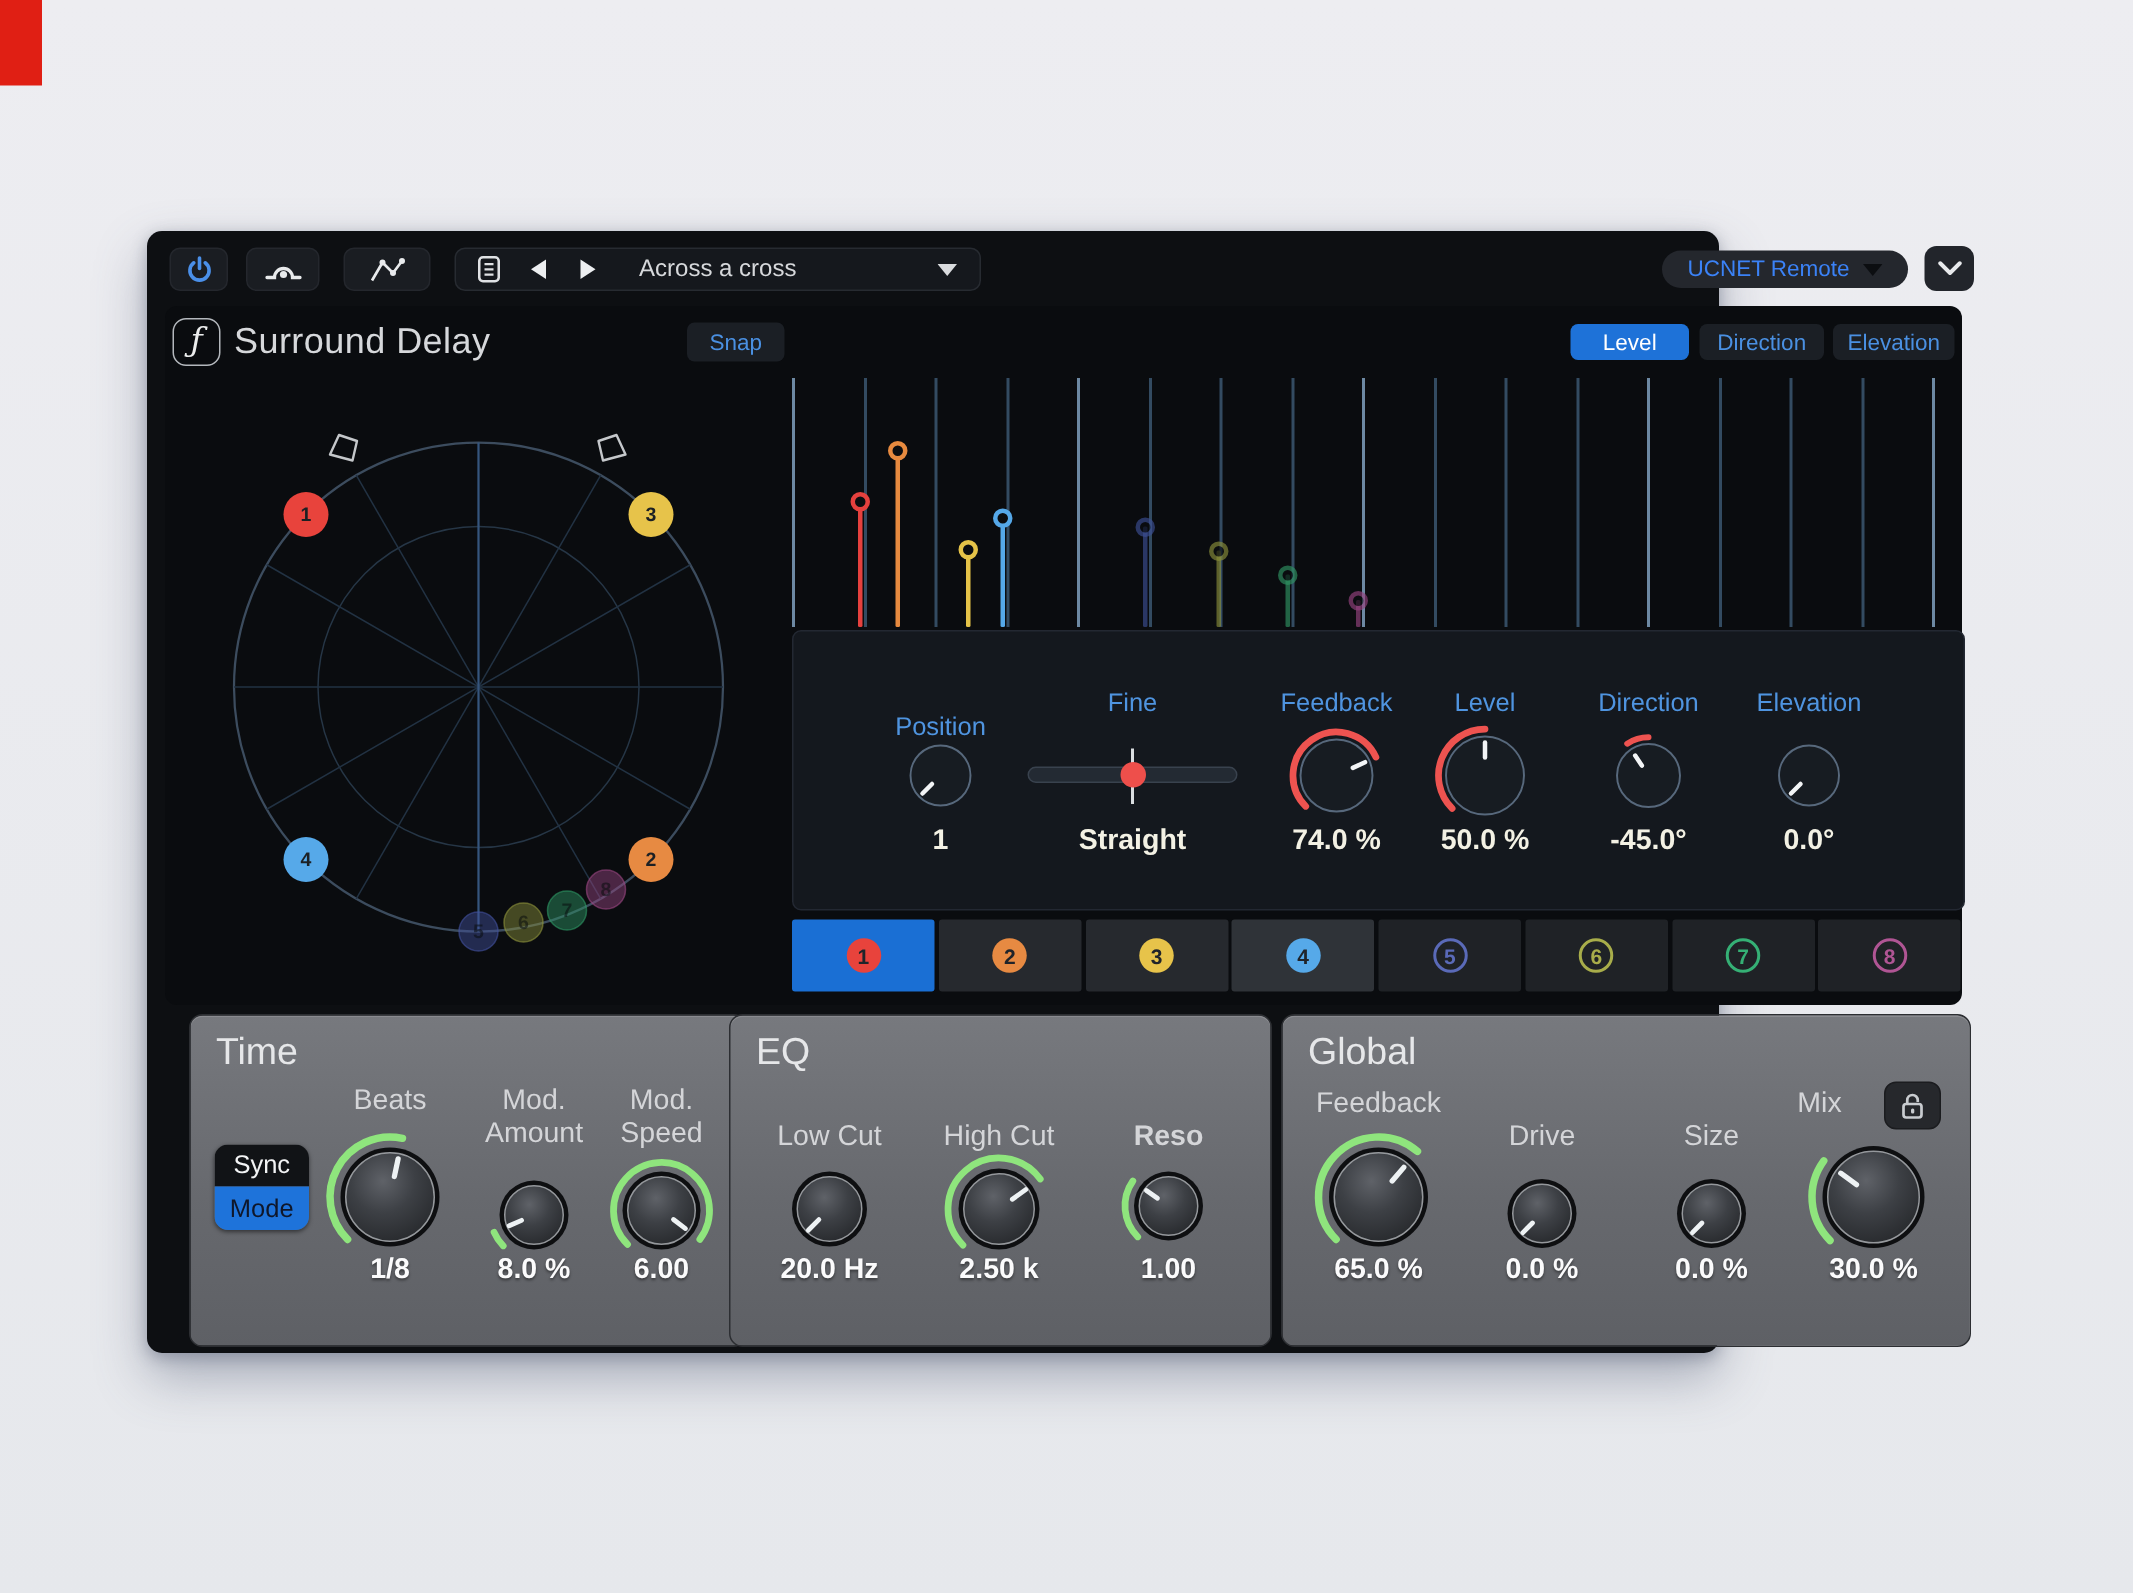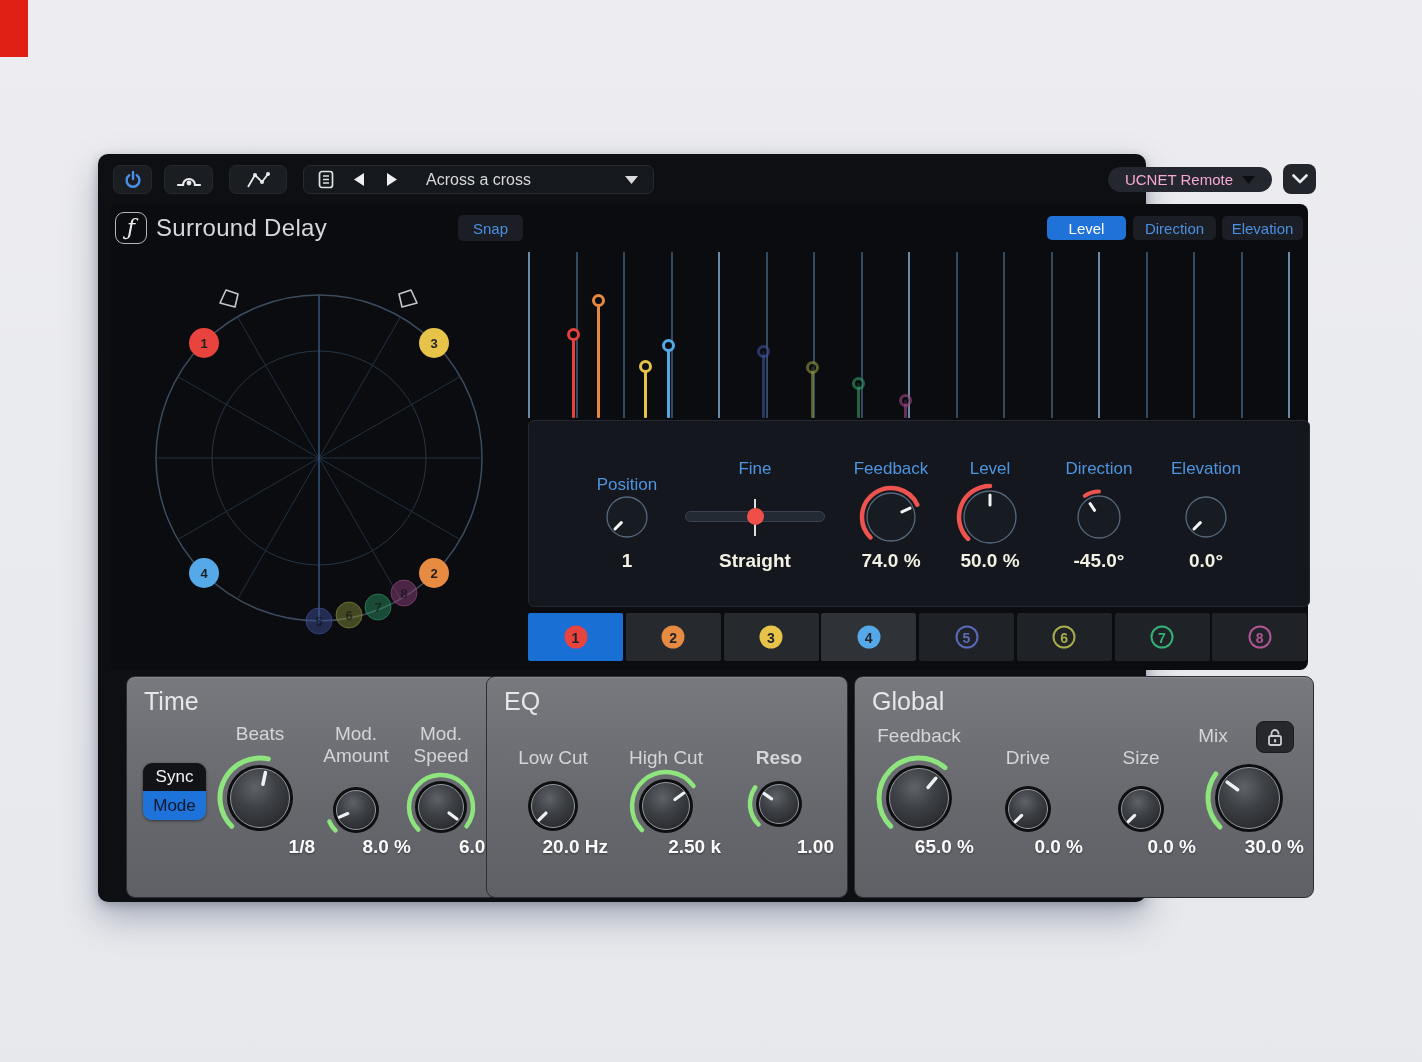--- a/index.html
+++ b/index.html
@@ -33,21 +33,21 @@
   }
   .preset-name {
     position:absolute; left:0; right:0; text-align:center;
     color:#d6d8db; font-size:16px;
   }
   .remote-pill {
     position:absolute; left:1010px; top:13px; width:164px; height:25px;
     background:#24272d; border-radius:13px; display:flex; align-items:center; justify-content:center;
     gap:9px; cursor:pointer;
   }
-  .remote-pill span { color:#f9a8d4; font-size:15px; }
+  .remote-pill span { color:#3b82f6; font-size:15px; }
   .collapse-btn {
     position:absolute; left:1185px; top:10px; width:33px; height:30px;
     background:#22252b; border-radius:8px; display:flex; align-items:center; justify-content:center; cursor:pointer;
   }
 
   
   .content {
     position:absolute; left:12px; top:50px; width:1198px; height:466px;
     background:#0a0c0f; border-radius:8px;
   }
@@ -101,21 +101,21 @@
 
   
   .panel {
     position:absolute; top:522px; height:222px;
     background:linear-gradient(180deg,#77797e 0%,#67696e 55%,#5e6065 100%);
     border:1px solid #2c2e32; border-radius:9px;
     box-shadow:inset 0 1px 0 rgba(255,255,255,.14);
   }
   .panel-title { position:absolute; left:17px; top:10px; font-size:25px; color:#e6e7e9; }
   .klabel { position:absolute; height:22px; line-height:22px; text-align:center; font-size:19px; color:#d4d5d8; }
-  .kvalue { position:absolute; top:158px; height:24px; line-height:24px; text-align:right; font-size:19px;
+  .kvalue { position:absolute; top:158px; height:24px; line-height:24px; text-align:center; font-size:19px;
             font-weight:bold; color:#fbfbfc; text-shadow:0 1px 2px rgba(0,0,0,.45); }
   .kknob { position:absolute; cursor:pointer; }
   .sync-btn { position:absolute; left:16px; top:86px; width:63px; height:57px; border-radius:9px;
               overflow:hidden; box-shadow:0 1px 3px rgba(0,0,0,.5); cursor:pointer; }
   .sync-top { height:28px; background:#111316; color:#f3f4f5; font-size:17px;
               display:flex; align-items:center; justify-content:center; }
   .sync-bottom { height:29px; background:#1e73da; color:#0f172a; font-size:17px; font-weight:normal;
                  display:flex; align-items:center; justify-content:center; }
   .lock-btn { position:absolute; width:38px; height:32px; background:#26282c; border:1px solid #1b1c1f;
               border-radius:8px; display:flex; align-items:center; justify-content:center; cursor:pointer; }

